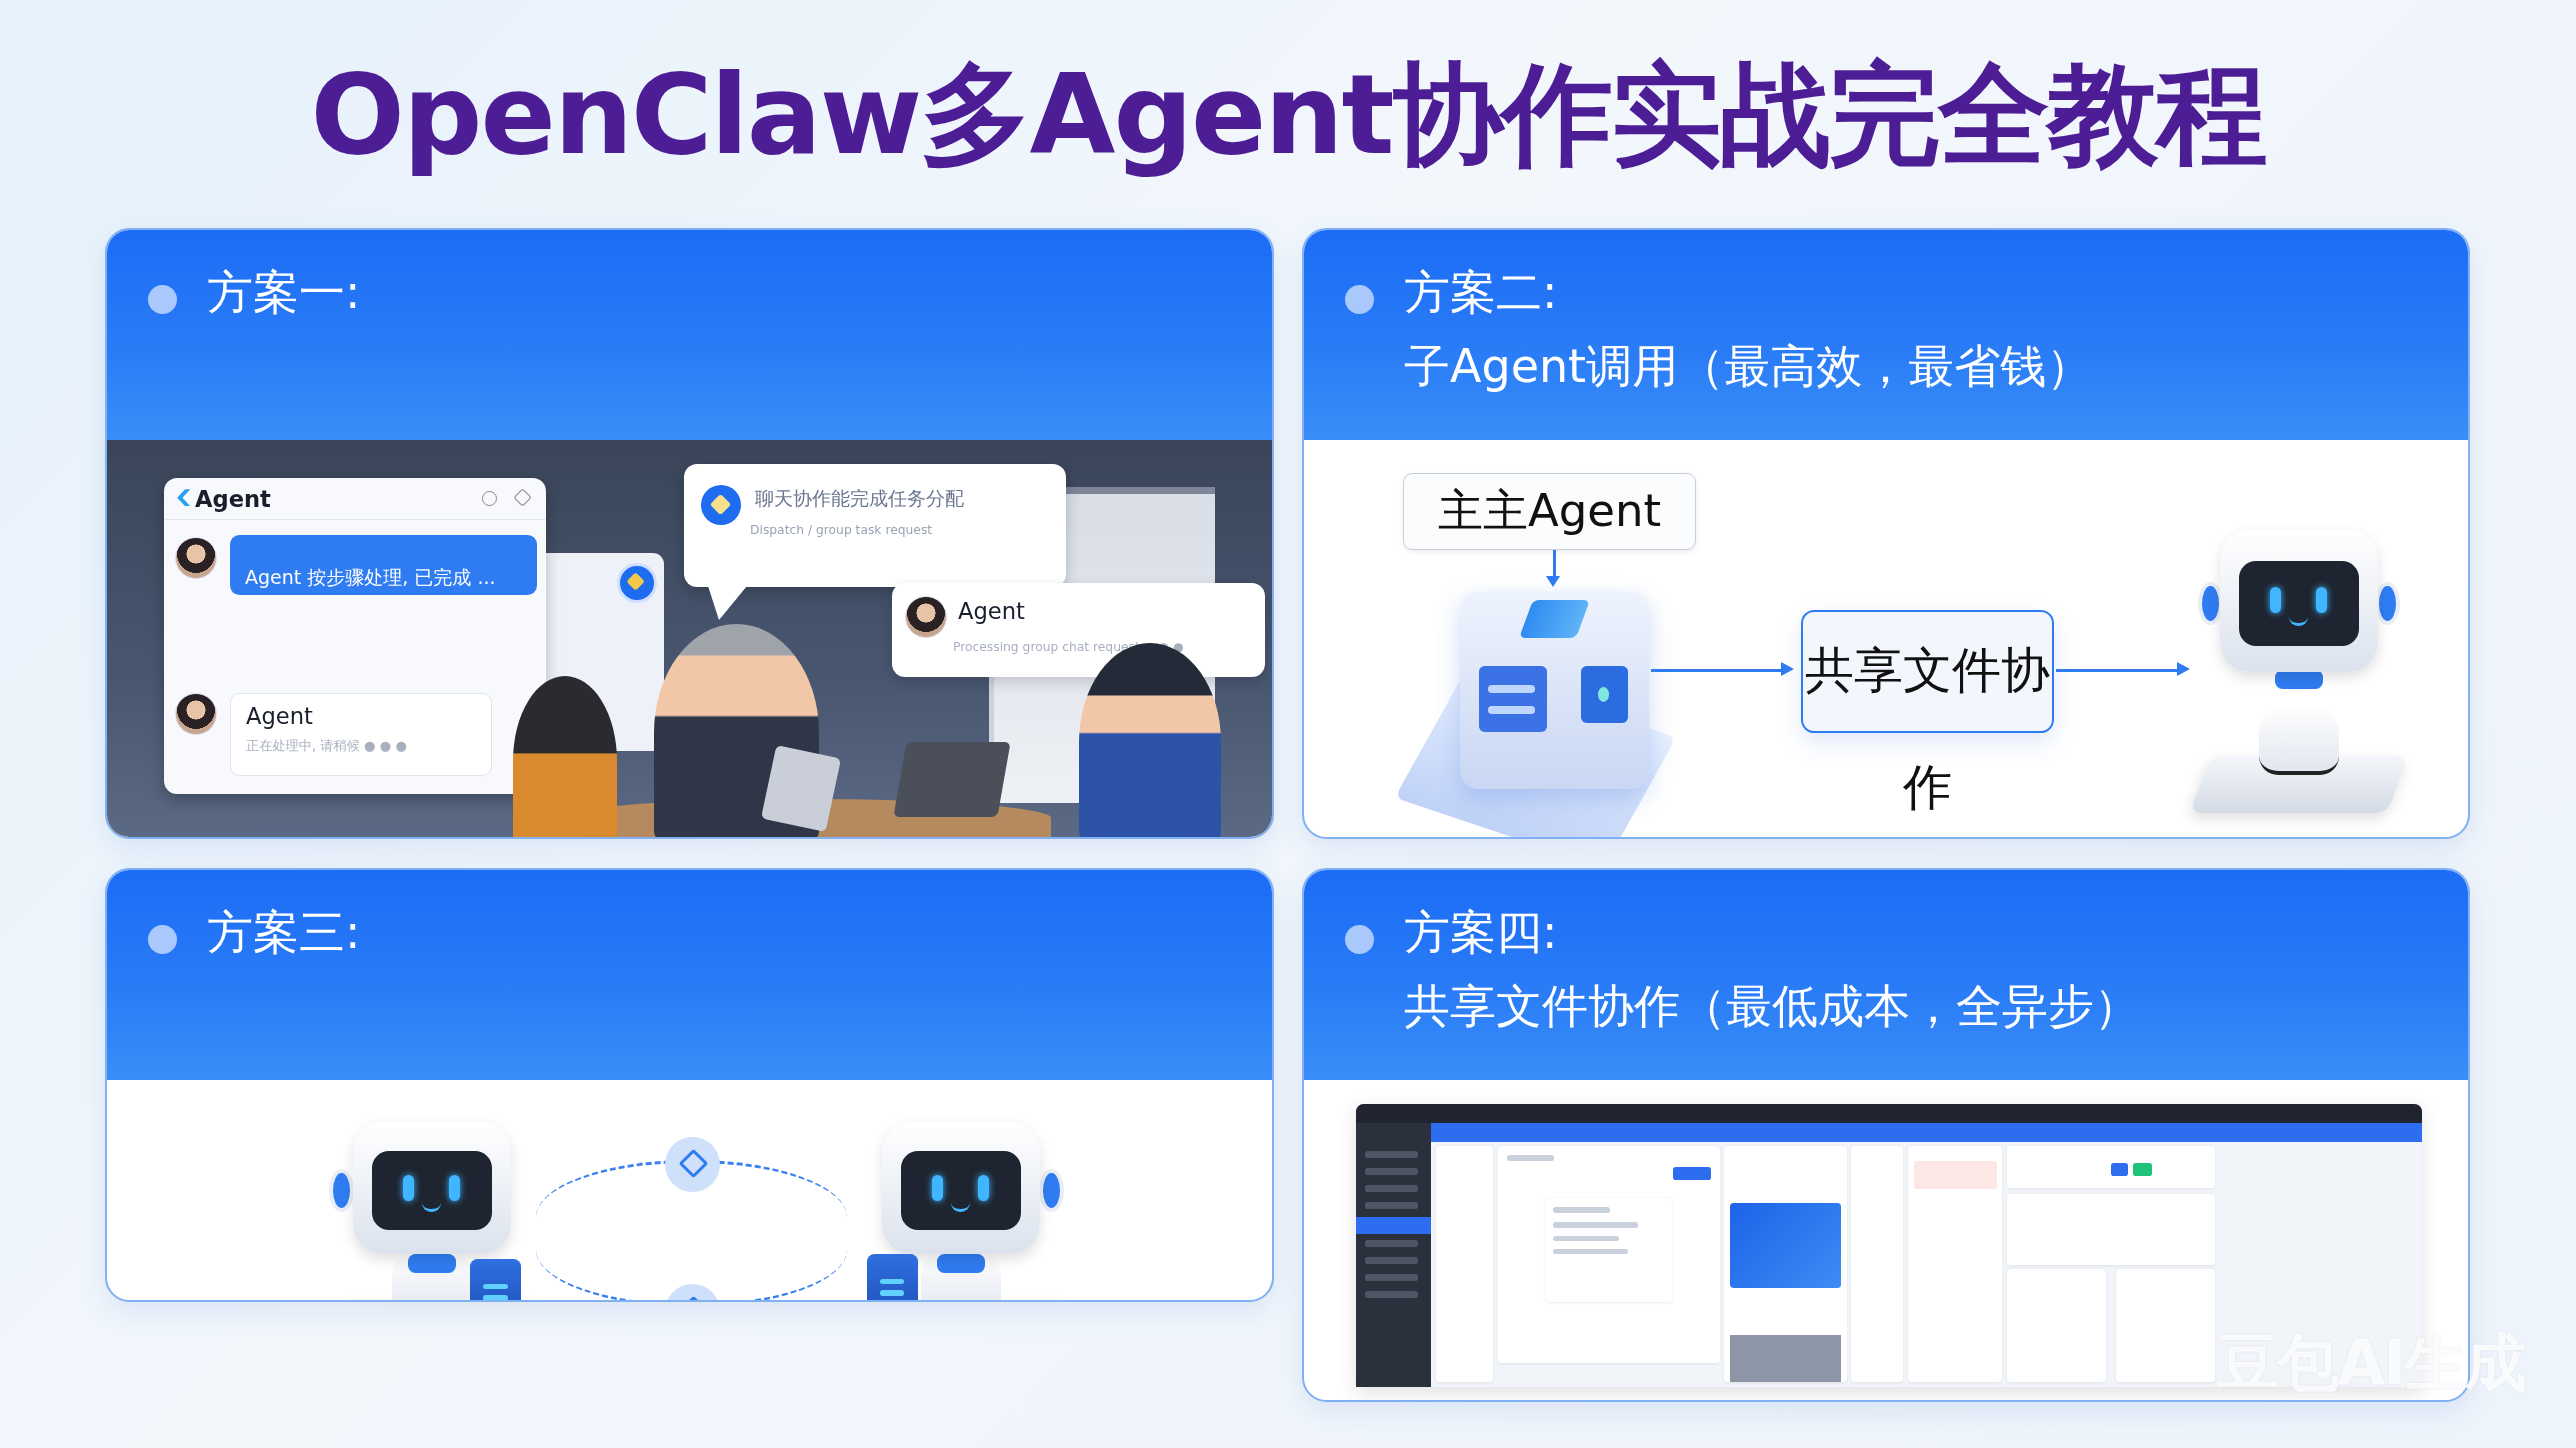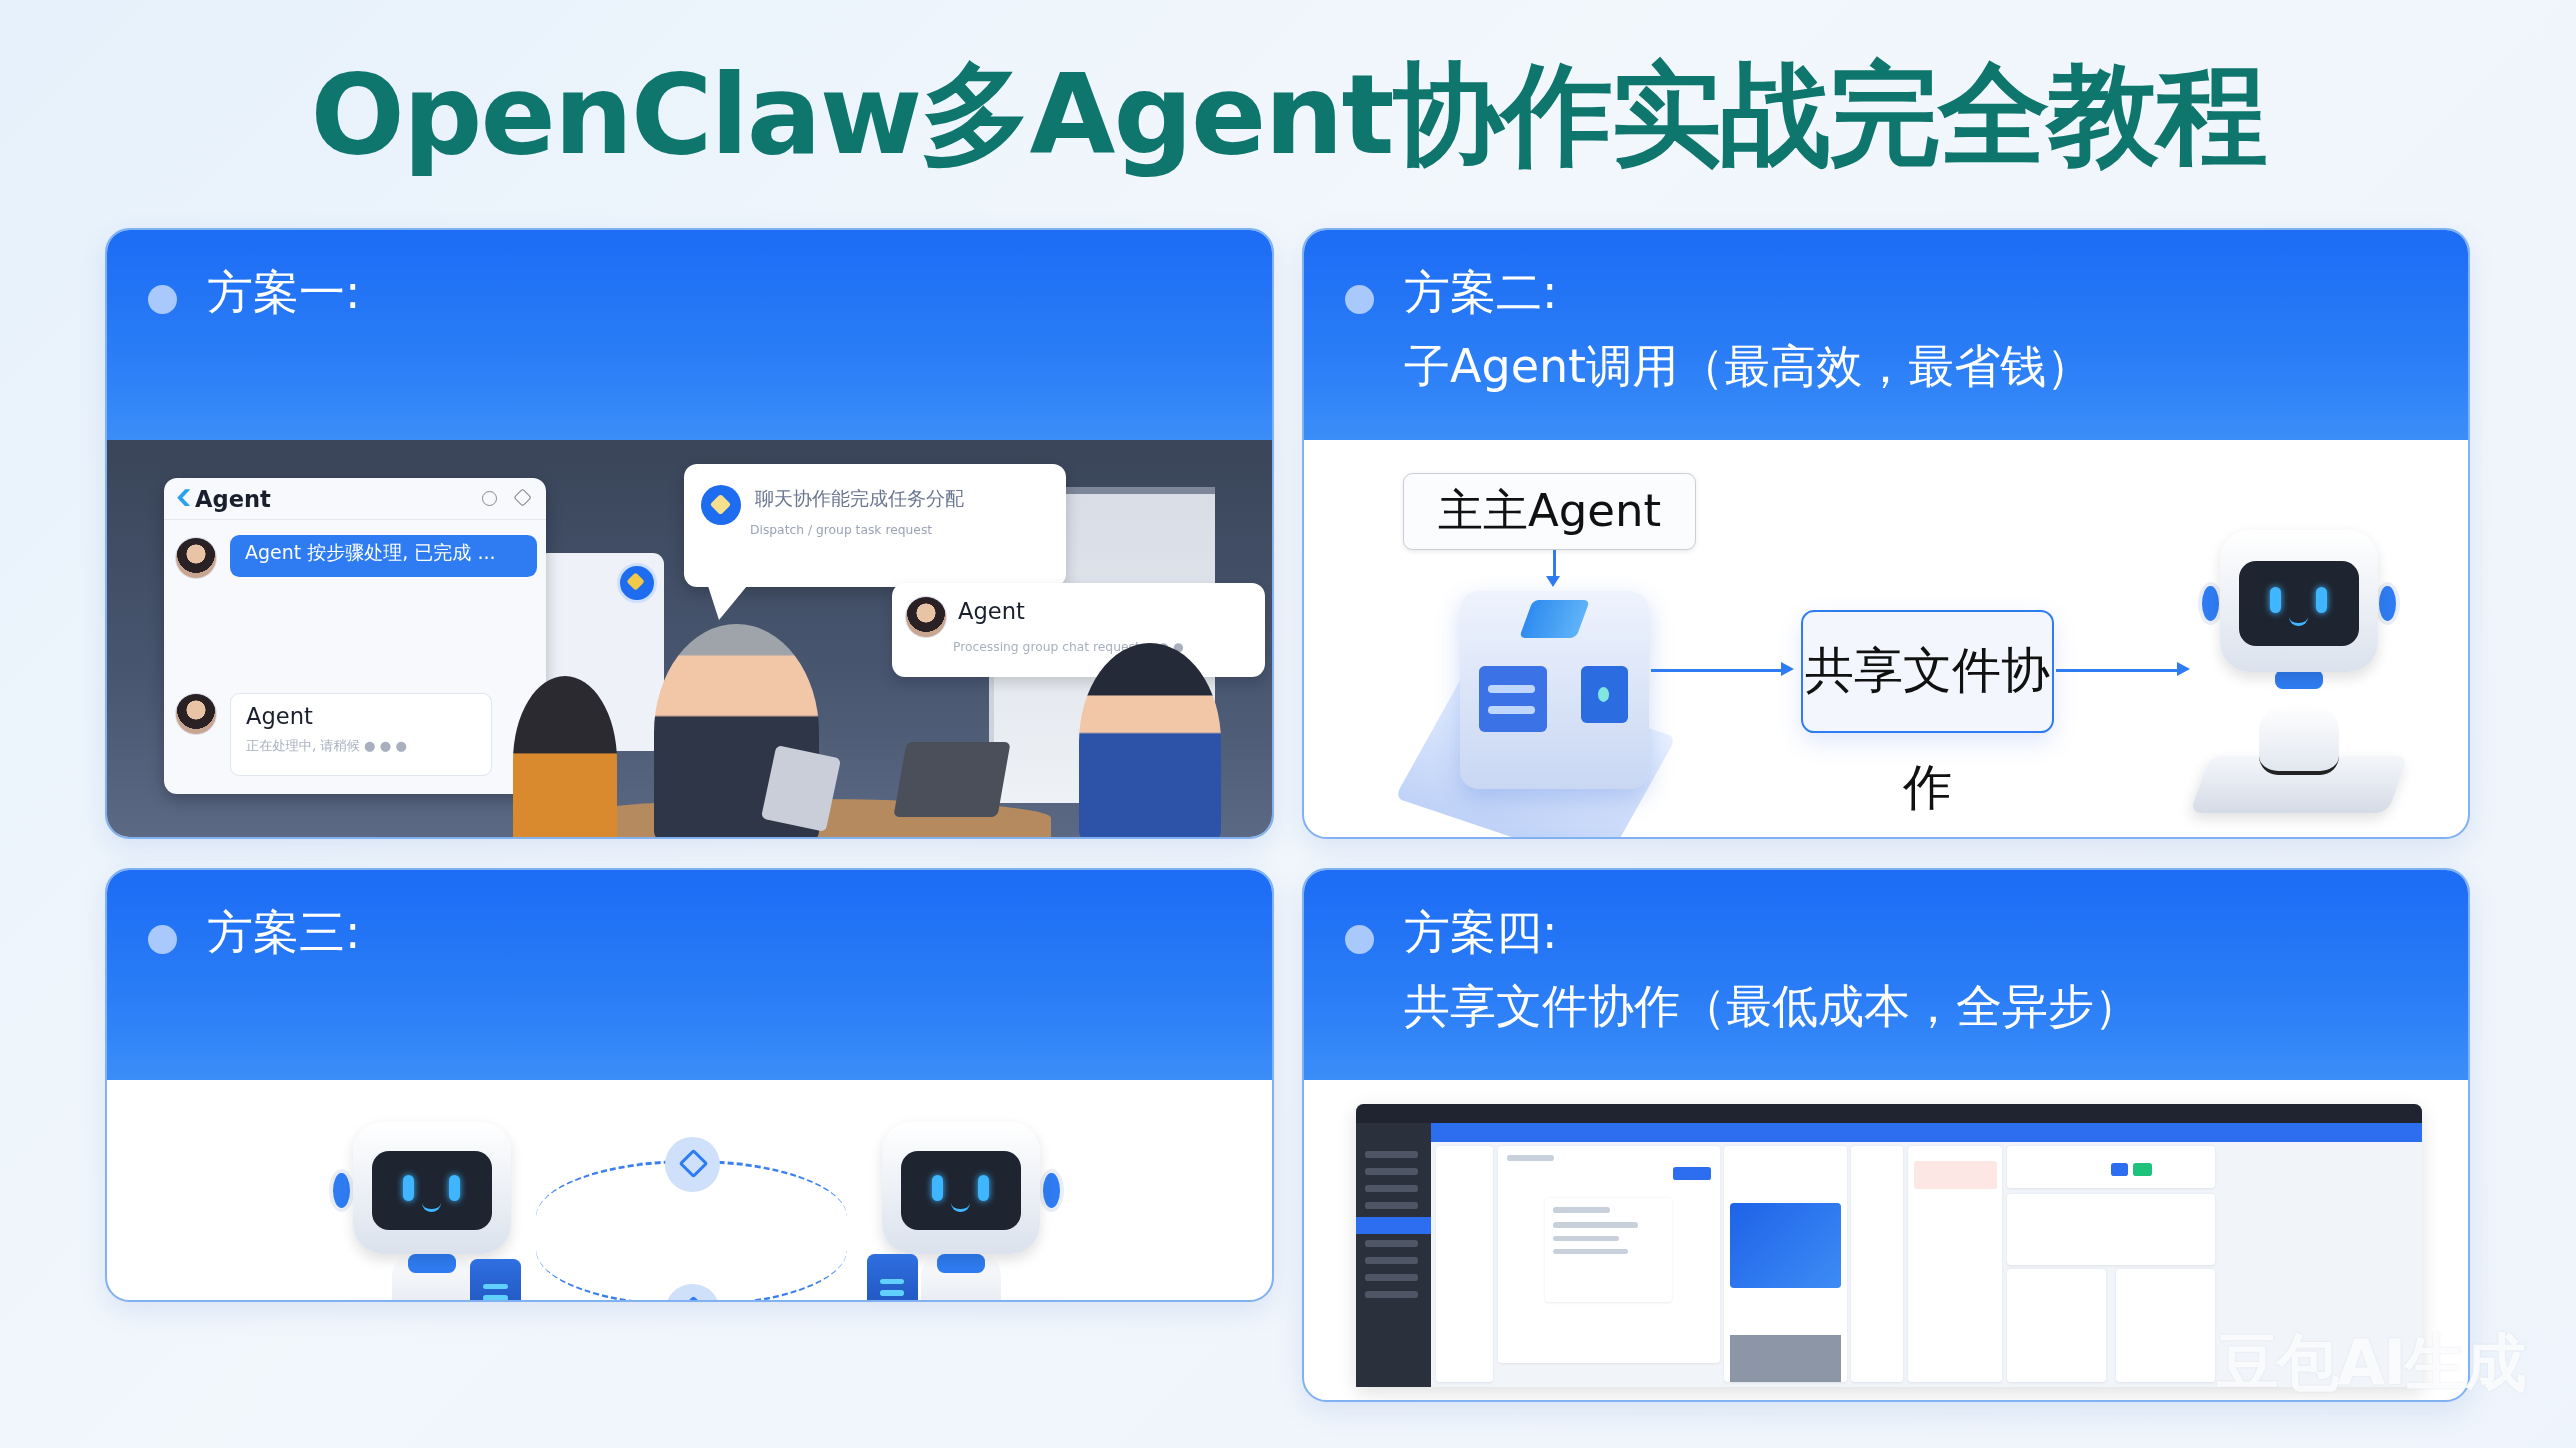--- a/index.html
+++ b/index.html
@@ -4,21 +4,21 @@
 <style>
   * { box-sizing: border-box; margin: 0; padding: 0; }
   html, body { width: 2576px; height: 1448px; overflow: hidden; }
   body {
     position: relative;
     font-family: "DejaVu Sans", "Liberation Sans", sans-serif;
     background: linear-gradient(135deg, #e6f1fb 0%, #f2f7fc 40%, #eef4fb 100%);
   }
   .title {
     position: absolute; left: 0; top: 49px; width: 2576px; text-align: center;
-    font-size: 111px; font-weight: 700; color: #0f766e; letter-spacing: -1.9px;
+    font-size: 111px; font-weight: 700; color: #4c1d95; letter-spacing: -1.9px;
     line-height: 132px;
   }
   .card {
     position: absolute; border-radius: 24.5px; overflow: hidden;
     background: #ffffff; border: 2.8px solid #7fb1f3;
     box-shadow: 0 9.4px 28px rgba(60, 110, 200, 0.12);
   }
   .card-header {
     position: absolute; left: 0; top: 0; right: 0; height: 210px;
     background: linear-gradient(180deg, #1c6cf5 0%, #2a7df6 60%, #3b8ef8 100%);
@@ -43,21 +43,21 @@
   }
   .chatwin-head { height: 42px; border-bottom: 1.9px solid #e3e8ef; position: relative; }
   .chatwin-logo { position: absolute; left: 13.2px; top: 11.3px; width: 13.2px; height: 17px;
     background: #2aa0f0; clip-path: polygon(60% 0, 100% 0, 40% 50%, 100% 100%, 60% 100%, 0 50%); }
   .chatwin-title { position: absolute; left: 31px; top: 7.5px; font-size: 22.6px; font-weight: 700; color: #1a1f2e; }
   .ic-search { position: absolute; right: 49px; top: 13.2px; width: 15px; height: 15px; border: 1.9px solid #888; border-radius: 50%; }
   .ic-pin { position: absolute; right: 17px; top: 13.2px; width: 13.2px; height: 13.2px; border: 1.9px solid #888; transform: rotate(45deg); border-radius: 2.8px; }
   .avatar { position: absolute; width: 42px; height: 42px; border-radius: 50%;
     background: radial-gradient(circle at 50% 40%, #e8c3a5 0 30%, #2a2124 31% 60%, #c8a58e 61%); border: 1.9px solid #dde; }
   .bubble-blue { position: absolute; left: 66px; top: 57px; width: 307px; height: 42px;
-    background: #2f7cf2; border-radius: 9.4px; color: #fff; font-size: 19px; padding: 5px 15px; white-space: nowrap; overflow: hidden; }
+    background: #2f7cf2; border-radius: 9.4px; color: #fff; font-size: 19px; padding: 30px 15px; white-space: nowrap; overflow: hidden; }
   .bubble-green { position: absolute; left: 189px; top: 130px; width: 270px; height: 57px;
     background: linear-gradient(90deg, #4fd47f, #62dd90); border-radius: 9.4px; color: #1f5d3a; font-size: 18px; padding: 16px 17px; white-space: nowrap; overflow: hidden; }
   .bubble-white { position: absolute; left: 66px; top: 215px; width: 262px; height: 83px;
     background: #fff; border: 1.9px solid #dfe5ee; border-radius: 9.4px; padding: 9.4px 15px; }
   .bubble-white .name { font-size: 22.6px; color: #1a1f2e; }
   .bubble-white .sub { font-size: 13.2px; color: #a8b0bf; margin-top: 7.5px; white-space: nowrap; overflow: hidden; }
   .side-panel { position: absolute; left: 439px; top: 113px; width: 118px; height: 198px; background: #eef2f8; border-radius: 0 11.3px 11.3px 0; }
   .side-icon { position: absolute; left: 510px; top: 123px; width: 40px; height: 40px; border-radius: 50%; background: #1e6cf0; border: 3.8px solid #cfe0ff; }
   .side-icon::after { content: ""; position: absolute; left: 9.4px; top: 9.4px; width: 13.2px; height: 13.2px; background: #f3c94a; transform: rotate(45deg); border-radius: 2.8px; }
   .callout { position: absolute; left: 577px; top: 23.6px; width: 382px; height: 123px; background: #fff; border-radius: 13.2px; box-shadow: 0 5.7px 15px rgba(0,0,0,0.2); }

